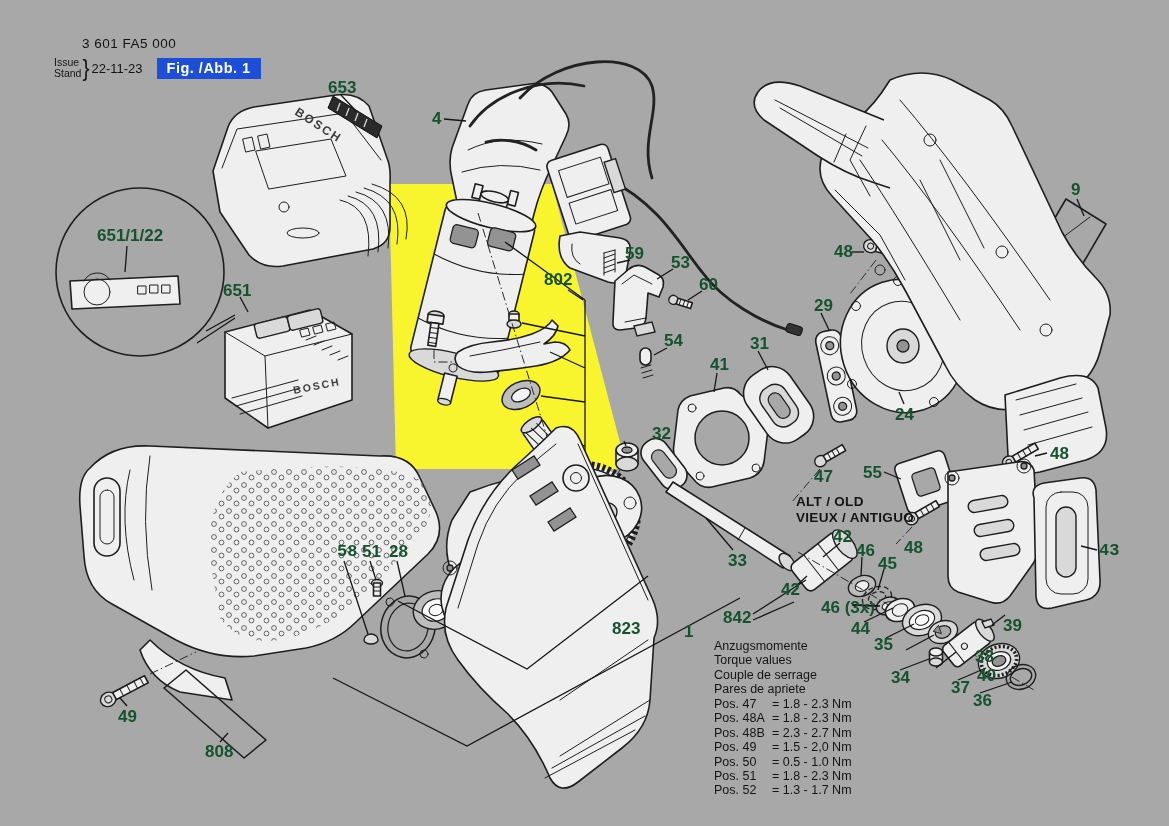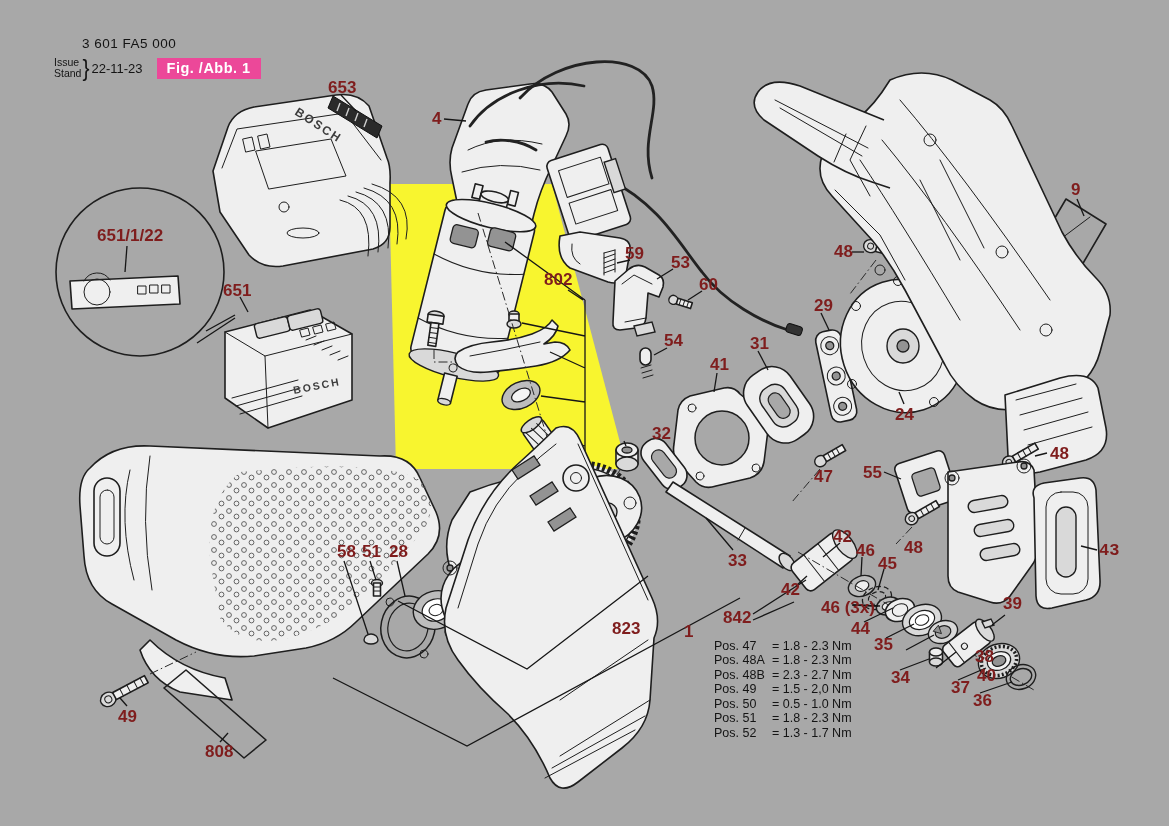--- a/index.html
+++ b/index.html
@@ -9,28 +9,28 @@
   .ln{fill:none;stroke:#1e1e1e;stroke-width:1.6;stroke-linejoin:round;stroke-linecap:round;}
   .thin{stroke-width:1;}
   .fw{fill:#efefef;stroke:#1e1e1e;stroke-width:1.6;stroke-linejoin:round;}
   .fg{fill:#d9d9d9;stroke:#1e1e1e;stroke-width:1.4;}
   .fd{fill:#bdbdbd;stroke:#1e1e1e;stroke-width:1.4;}
   .hole{fill:#939393;stroke:#1e1e1e;stroke-width:1.3;}
   .ld{stroke:#161616;stroke-width:1.3;fill:none;}
   .dd{stroke:#2a2a2a;stroke-width:1;fill:none;stroke-dasharray:9 3 1.5 3;}
   .wire{fill:none;stroke:#222;stroke-width:2.8;stroke-linecap:round;}
   .brandtext{font-family:"Liberation Sans",sans-serif;font-weight:bold;fill:#3c3c3c;letter-spacing:2px;}
-  .part-label{position:absolute;font-weight:bold;font-size:17px;line-height:1;color:#7f1d1d;white-space:nowrap;}
+  .part-label{position:absolute;font-weight:bold;font-size:17px;line-height:1;color:#14532d;white-space:nowrap;}
   .hdr{position:absolute;left:54px;top:36px;}
   .pn{font-size:13.5px;letter-spacing:0.5px;margin-left:28px;}
   .issue-row{display:flex;align-items:center;margin-top:5px;}
   .iss{display:flex;flex-direction:column;font-size:10.5px;line-height:1.08;}
   .brace{font-size:21px;font-weight:normal;margin:0 2px 0 1px;transform:scaleY(1.1);}
   .date{font-size:13px;}
-  .figbox{margin-left:14px;background:#ec4899;color:#fff;font-weight:bold;font-size:14.5px;
+  .figbox{margin-left:14px;background:#1d4ed8;color:#fff;font-weight:bold;font-size:14.5px;
           padding:2px 10px 3px 10px;letter-spacing:0.5px;text-align:center;}
   .altold{position:absolute;left:796px;top:494px;font-weight:bold;font-size:13.5px;line-height:1.22;letter-spacing:0.3px;}
   .torque{position:absolute;left:714px;top:639px;font-size:12.5px;line-height:1.155;}
   .torque .pos{display:inline-block;width:58px;}
   .torque-row{display:flex;}
   .mods{position:absolute;left:999px;top:735px;font-size:11.5px;line-height:1.18;color:#1d1d1d;}
 </style>
 </head>
 <body>
 
@@ -468,22 +468,32 @@
     <div class="iss">
       <span>Issue</span>
       <span>Stand</span>
     </div>
     <span class="brace">}</span>
     <span class="date">22-11-23</span>
     <span class="figbox">Fig. /Abb. 1</span>
   </div>
 </div>
 
+<div class="altold">
+  <div>ALT / OLD</div>
+  <div>VIEUX / ANTIGUO</div>
+</div>
 
 <div class="torque">
+  <div>
+        <div class="torque-hline">Anzugsmomente</div>
+        <div class="torque-hline">Torque values</div>
+        <div class="torque-hline">Couple de serrage</div>
+        <div class="torque-hline">Pares de apriete</div>
+      </div>
   <div>
         <div class="torque-row">
           <span class="pos">Pos. 47</span>
           <span class="val">= 1.8 - 2.3 Nm</span>
         </div>
         <div class="torque-row">
           <span class="pos">Pos. 48A</span>
           <span class="val">= 1.8 - 2.3 Nm</span>
         </div>
         <div class="torque-row">
@@ -539,22 +549,22 @@
       <span class="part-label" style="left: 781px; top: 581px;">42</span>
       <span class="part-label" style="left: 821px; top: 599px;">46 (3x)</span>
       <span class="part-label" style="left: 723px; top: 609px;">842</span>
       <span class="part-label" style="left: 851px; top: 620px;">44</span>
       <span class="part-label" style="left: 874px; top: 636px;">35</span>
       <span class="part-label" style="left: 927px; top: 648px; margin-left: 48px;">38</span>
       <span class="part-label" style="left: 891px; top: 669px;">34</span>
       <span class="part-label" style="left: 929px; top: 667px; margin-left: 48px;">40</span>
       <span class="part-label" style="left: 951px; top: 679px;">37</span>
       <span class="part-label" style="left: 973px; top: 692px;">36</span>
-      <span class="part-label" style="left: 1003px; top: 595px;">39</span>
-      <span class="part-label" style="left: 337px; top: 543px;">58</span>
+      <span class="part-label" style="left: 1003px; top: 617px;">39</span>
+      <span class="part-label" style="left: 337px; top: 543px; font-family: Liberation Mono, monospace;">58</span>
       <span class="part-label" style="left: 362px; top: 543px;">51</span>
       <span class="part-label" style="left: 389px; top: 543px;">28</span>
       <span class="part-label" style="left: 612px; top: 620px;">823</span>
       <span class="part-label" style="left: 684px; top: 623px;">1</span>
       <span class="part-label" style="left: 118px; top: 708px;">49</span>
       <span class="part-label" style="left: 205px; top: 743px;">808</span>
     </div>
 
 </div>
 

